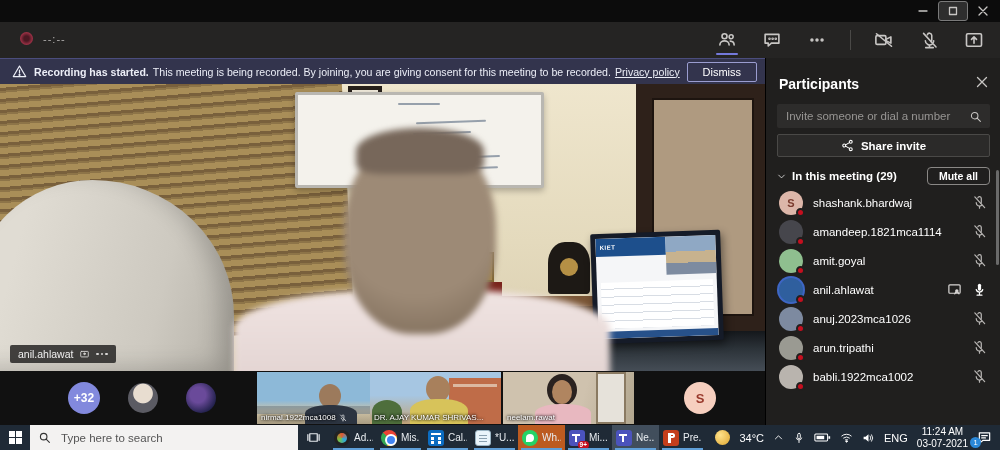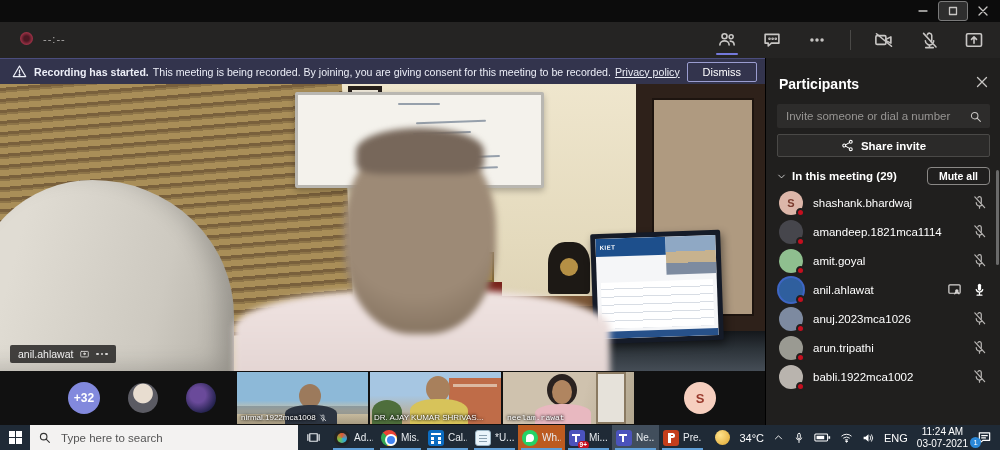--- a/index.html
+++ b/index.html
@@ -86,23 +86,23 @@
           color:#fff;font-size:12px;font-weight:bold;display:flex;align-items:center;justify-content:center;}
   .mini-av{position:absolute;top:12px;width:30px;height:30px;border-radius:50%;}
   .tile{position:absolute;top:1px;width:131px;height:52px;overflow:hidden;background:#222;}
   .tilelabel{position:absolute;left:4px;bottom:2px;display:flex;align-items:center;gap:3px;color:#fff;font-size:8px;
              text-shadow:0 0 3px #000,0 0 3px #000;white-space:nowrap;}
   .letterav{position:absolute;left:684px;top:11px;width:32px;height:32px;border-radius:50%;background:#f6cfbf;
             color:#99392c;font-size:13px;font-weight:bold;display:flex;align-items:center;justify-content:center;}
 
   
   .t-fig-head{position:absolute;border-radius:50%;}
-  .t1{background:linear-gradient(180deg,#8db9d8 0 55%,#cfc3a6 75%,#a89c82 100%);}
+  .t1{background:linear-gradient(180deg,#8db9d8 0 55%,#cfc3a6 75%,#a89c82 100%);margin-left:20px;}
   .t2{background:linear-gradient(180deg,#a6c6e2 0 45%,#c2a478 100%);}
-  .t3{background:linear-gradient(105deg,#cfc2ae 0 60%,#b2a78f 100%);font-family:Liberation Mono, monospace;}
+  .t3{background:linear-gradient(105deg,#cfc2ae 0 60%,#b2a78f 100%);}
 
   
   .panel{position:absolute;left:765px;top:58px;width:235px;height:367px;background:#201f1e;border-left:1px solid #000;overflow:hidden;}
   .panel-title{position:absolute;left:13px;top:18px;font-size:14px;font-weight:bold;color:#fff;}
   .panel-close{position:absolute;right:12px;top:18px;}
   .invite{position:absolute;left:11px;top:46px;width:213px;height:24px;background:#2d2c2b;border-radius:2px;display:flex;align-items:center;}
   .invite input{flex:1;background:transparent;border:0;outline:none;color:#d6d4d2;font-size:11.5px;padding:0 6px 0 9px;font-family:inherit;}
   .invite input::placeholder{color:#979593;}
   .invite .mag{margin-right:8px;flex:0 0 auto;}
   .shareinvite{position:absolute;left:11px;top:76px;width:213px;height:23px;background:#2b2a29;border:1px solid #4a4947;border-radius:2px;

